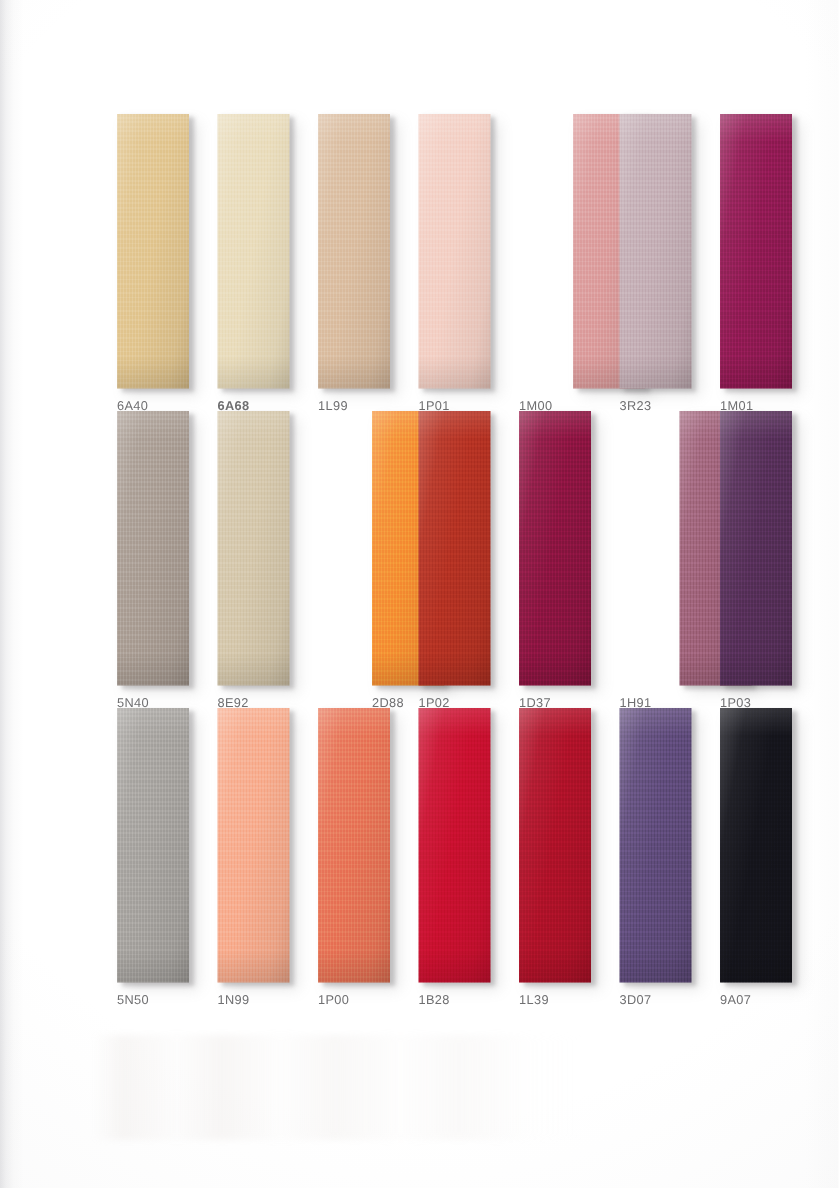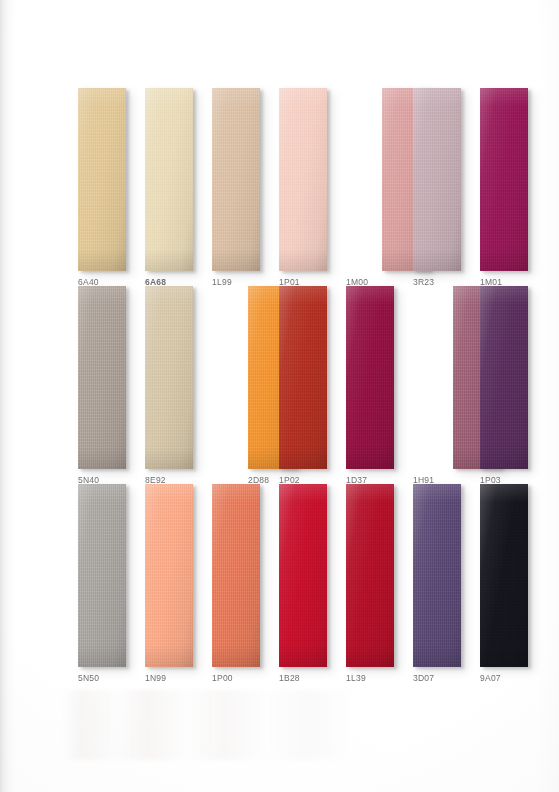--- a/index.html
+++ b/index.html
@@ -70,21 +70,21 @@
   .row {
     position: absolute;
     left: 0;
   }
   .row-0 { top: 0px; }
   .row-1 { top: 198px; }
   .row-2 { top: 396px; }
 
   .cell {
     position: absolute;
-    top: 12px;
+    top: 0;
     width: 64px;
   }
 
   .swatch {
     position: relative;
     width: 48px;
     height: 183px;
     box-shadow:
       3px 2px 3px rgba(120,118,120,0.38),
       6px 5px 9px rgba(140,138,142,0.20);

